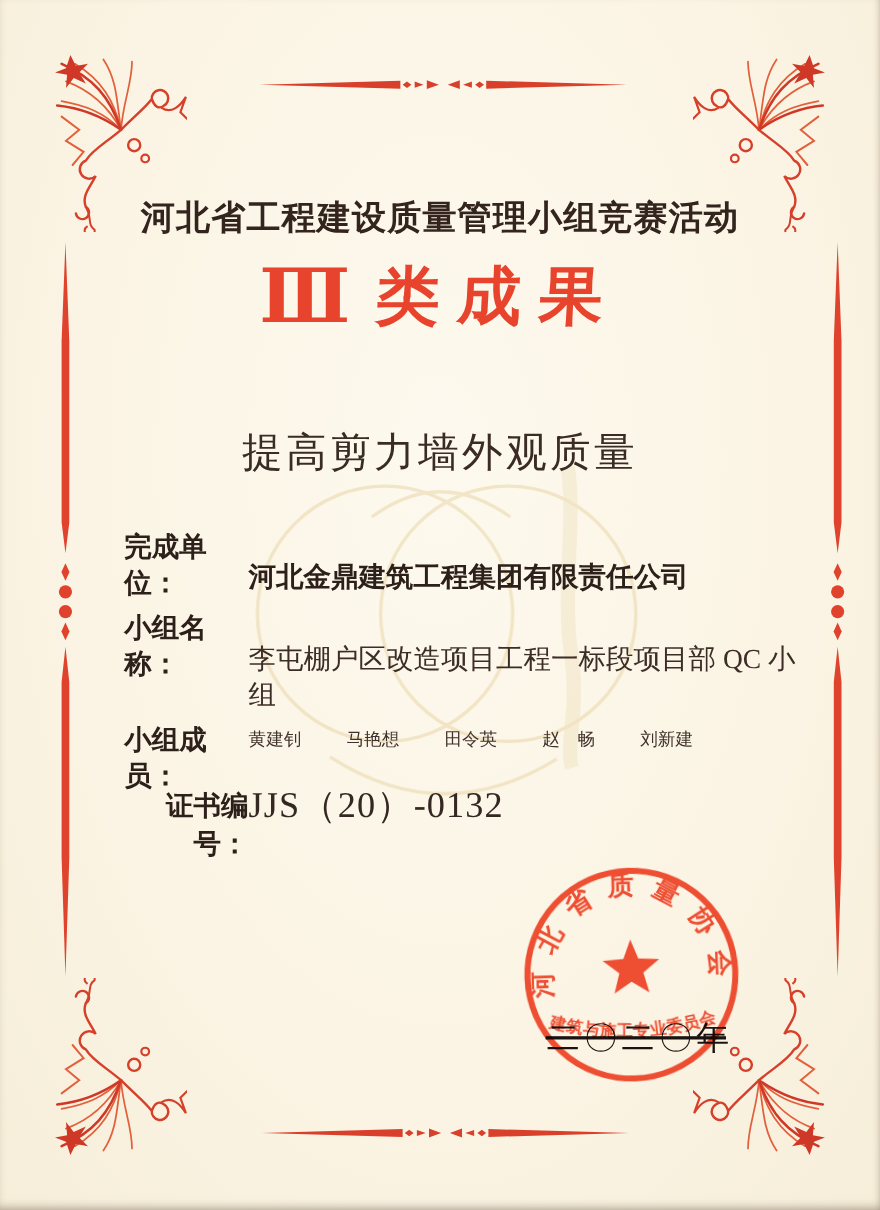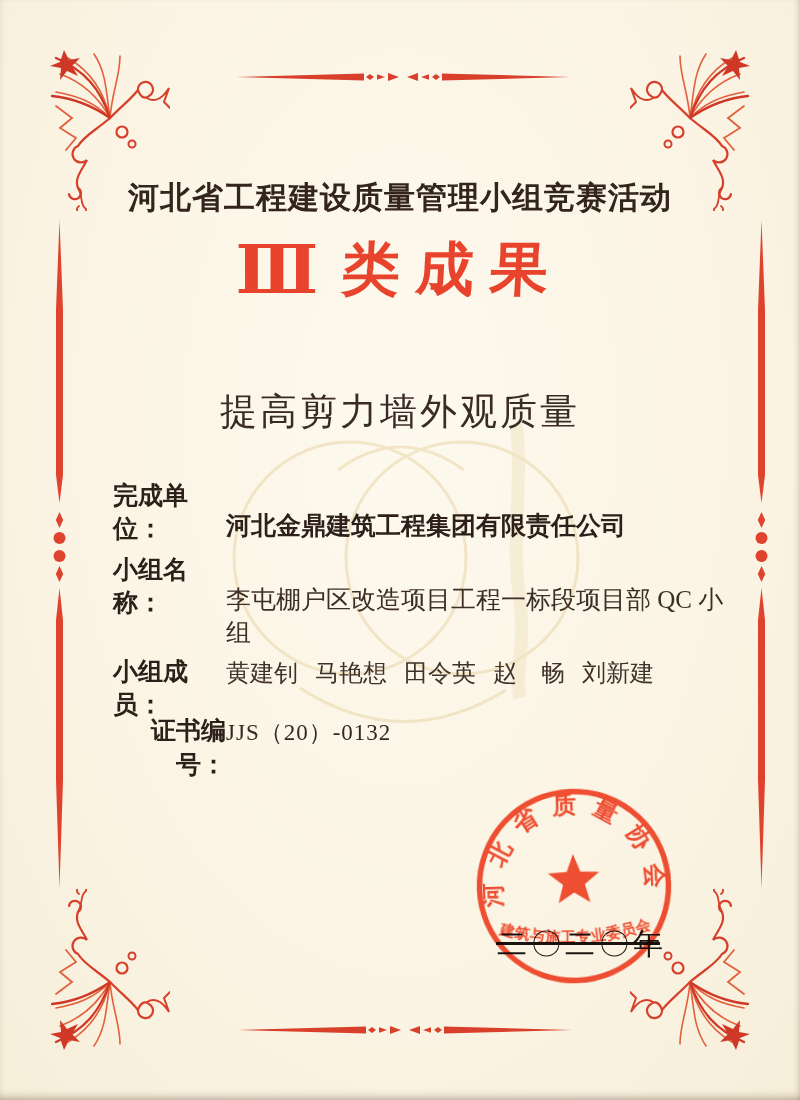--- a/index.html
+++ b/index.html
@@ -31,30 +31,30 @@
     font-size:31px;font-weight:700;color:#33241e;letter-spacing:1px;margin-top:30px;}
   .grade{position:absolute;left:0;top:232px;width:100%;display:flex;justify-content:center;
     align-items:center;gap:24px;color:#e8432c;}
   .grade-numeral{font-size:68px;font-weight:900;line-height:76px;}
   .grade-text{font-size:58px;font-weight:700;line-height:76px;letter-spacing:16px;transform:skewX(-3deg);}
   .subtitle{position:absolute;left:0;top:349px;width:100%;text-align:center;
     font-size:37px;color:#3a2b24;letter-spacing:3px;margin-top:38px;}
 
   .info{position:absolute;left:113px;top:481px;width:620px;color:#3c2d26;}
   .info-row{display:flex;margin-bottom:8px;}
-  .info-label{flex:none;width:113px;font-weight:700;font-size:25px;line-height:33px;color:#2d201a;font-family:Liberation Mono, monospace;}
+  .info-label{flex:none;width:113px;font-weight:700;font-size:25px;line-height:33px;color:#2d201a;}
   .info-value{font-size:25px;line-height:33px;margin-top:28px;}
   .value-bold{font-weight:700;color:#2d201a;}
   .members-rows{padding-top:0;}
   .member-row{height:42px;line-height:32px;}
-  .member{display:inline-block;width:76px;margin-right:13px;font-size:24px;color:#40312a;}
+  .member{display:inline-block;width:76px;margin-right:13px;font-size:16px;color:#40312a;}
 
   .cert{position:absolute;left:113px;top:716px;display:flex;}
   .cert .info-label{line-height:34px;text-align:right;}
-  .cert-value{font-size:23px;line-height:34px;letter-spacing:1px;color:#352823;}
+  .cert-value{font-size:33px;line-height:34px;letter-spacing:1px;color:#352823;}
 
   .year{position:absolute;left:497px;top:924px;font-size:30px;letter-spacing:4px;color:#1a1411;}
   .year-line{position:absolute;left:496px;top:942px;width:164px;height:3px;background:#1a1411;}
 
   .seal{position:absolute;left:468px;top:780px;width:212px;height:212px;
     mix-blend-mode:multiply;opacity:.95;transform:rotate(-2deg);}
 </style>
 </head>
 <body>
 

